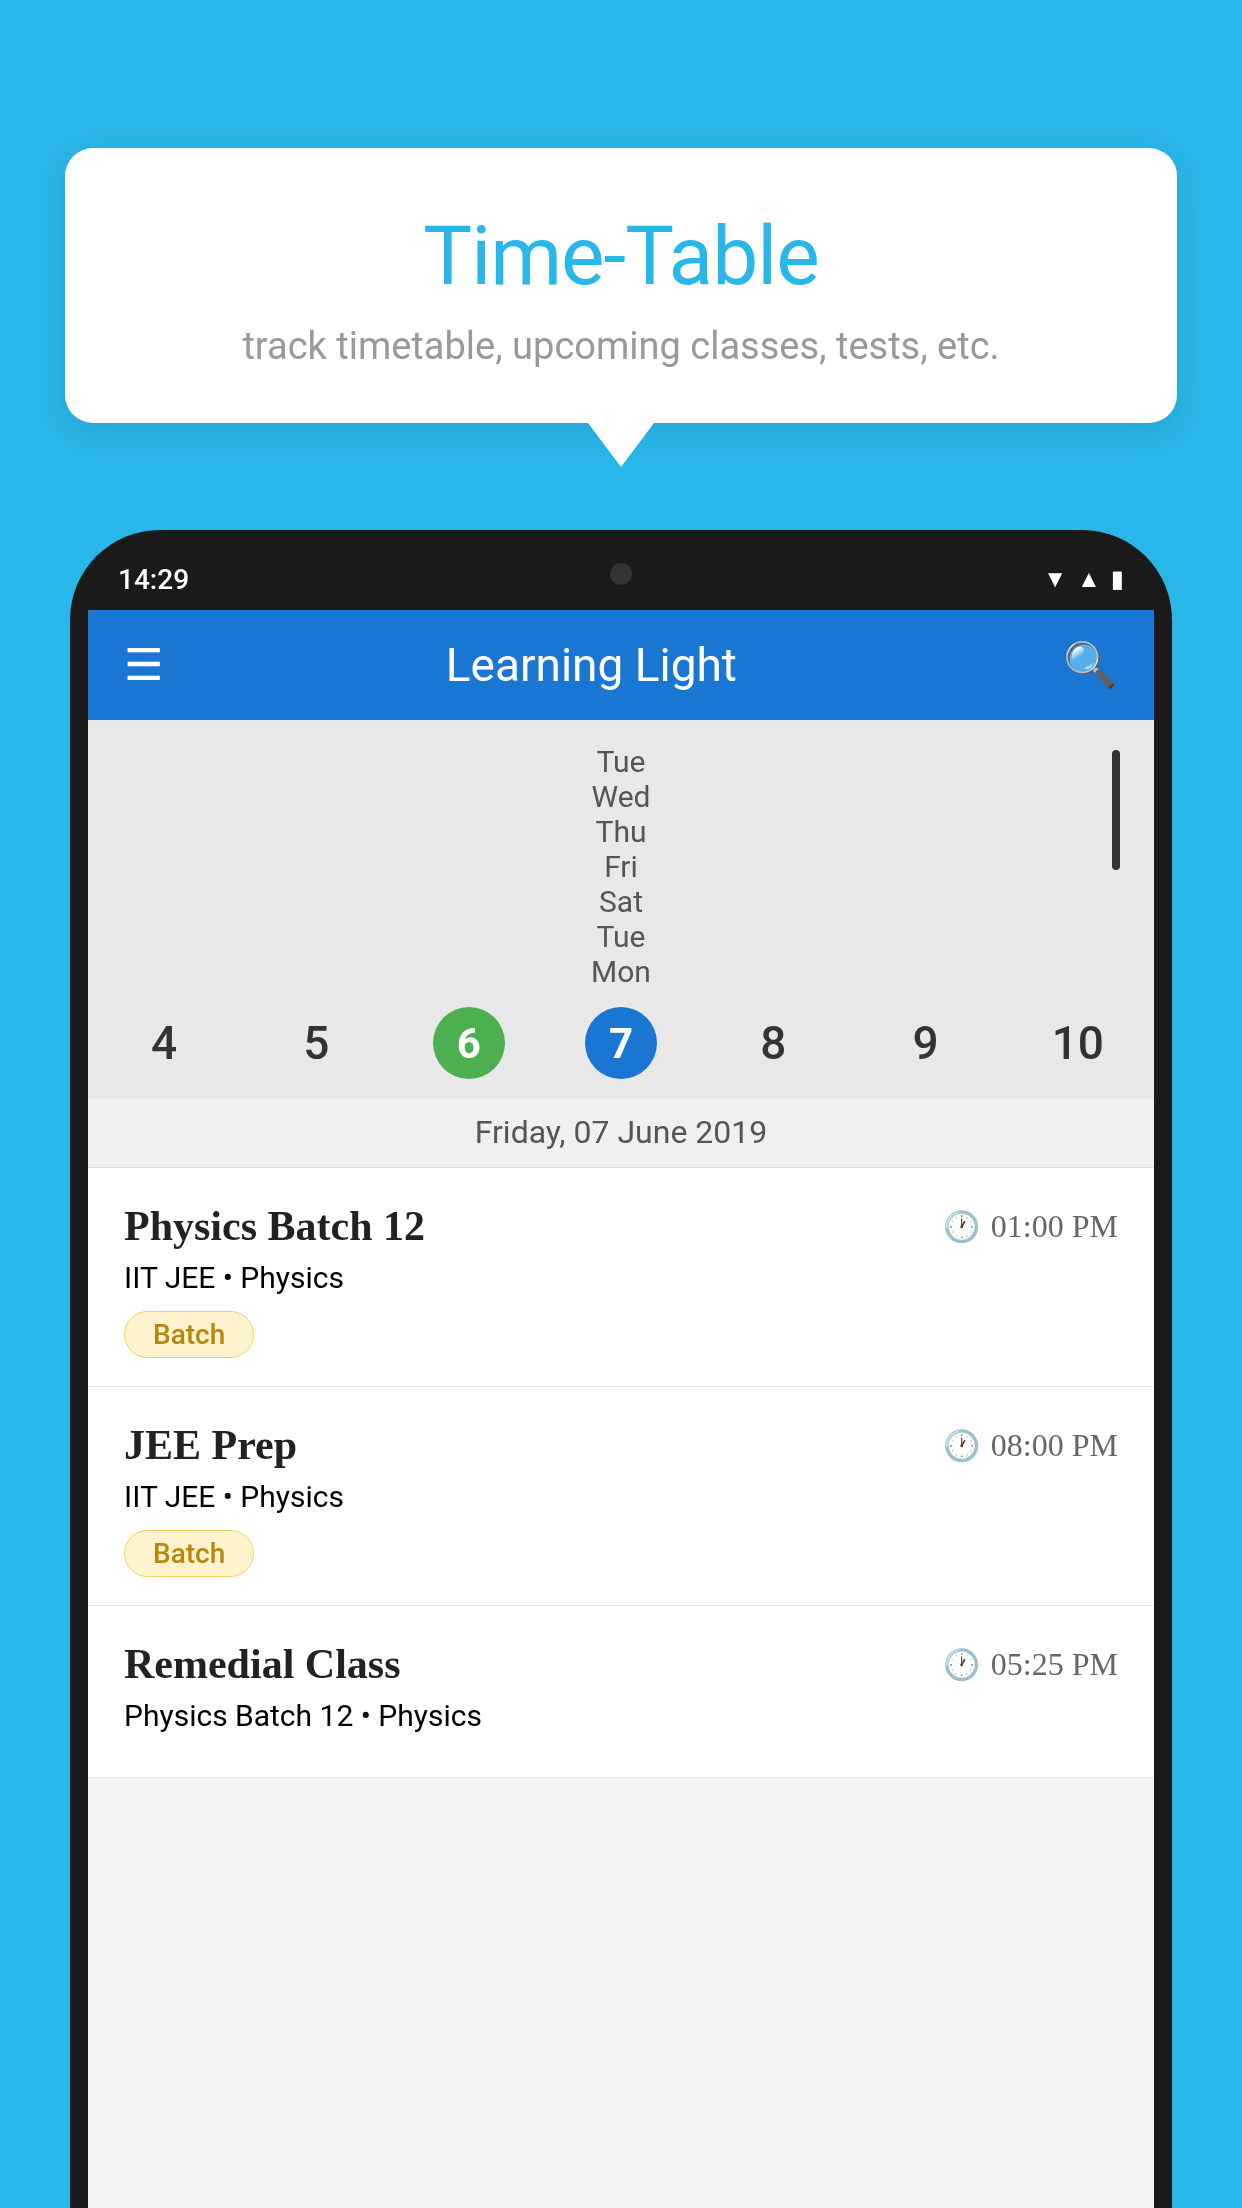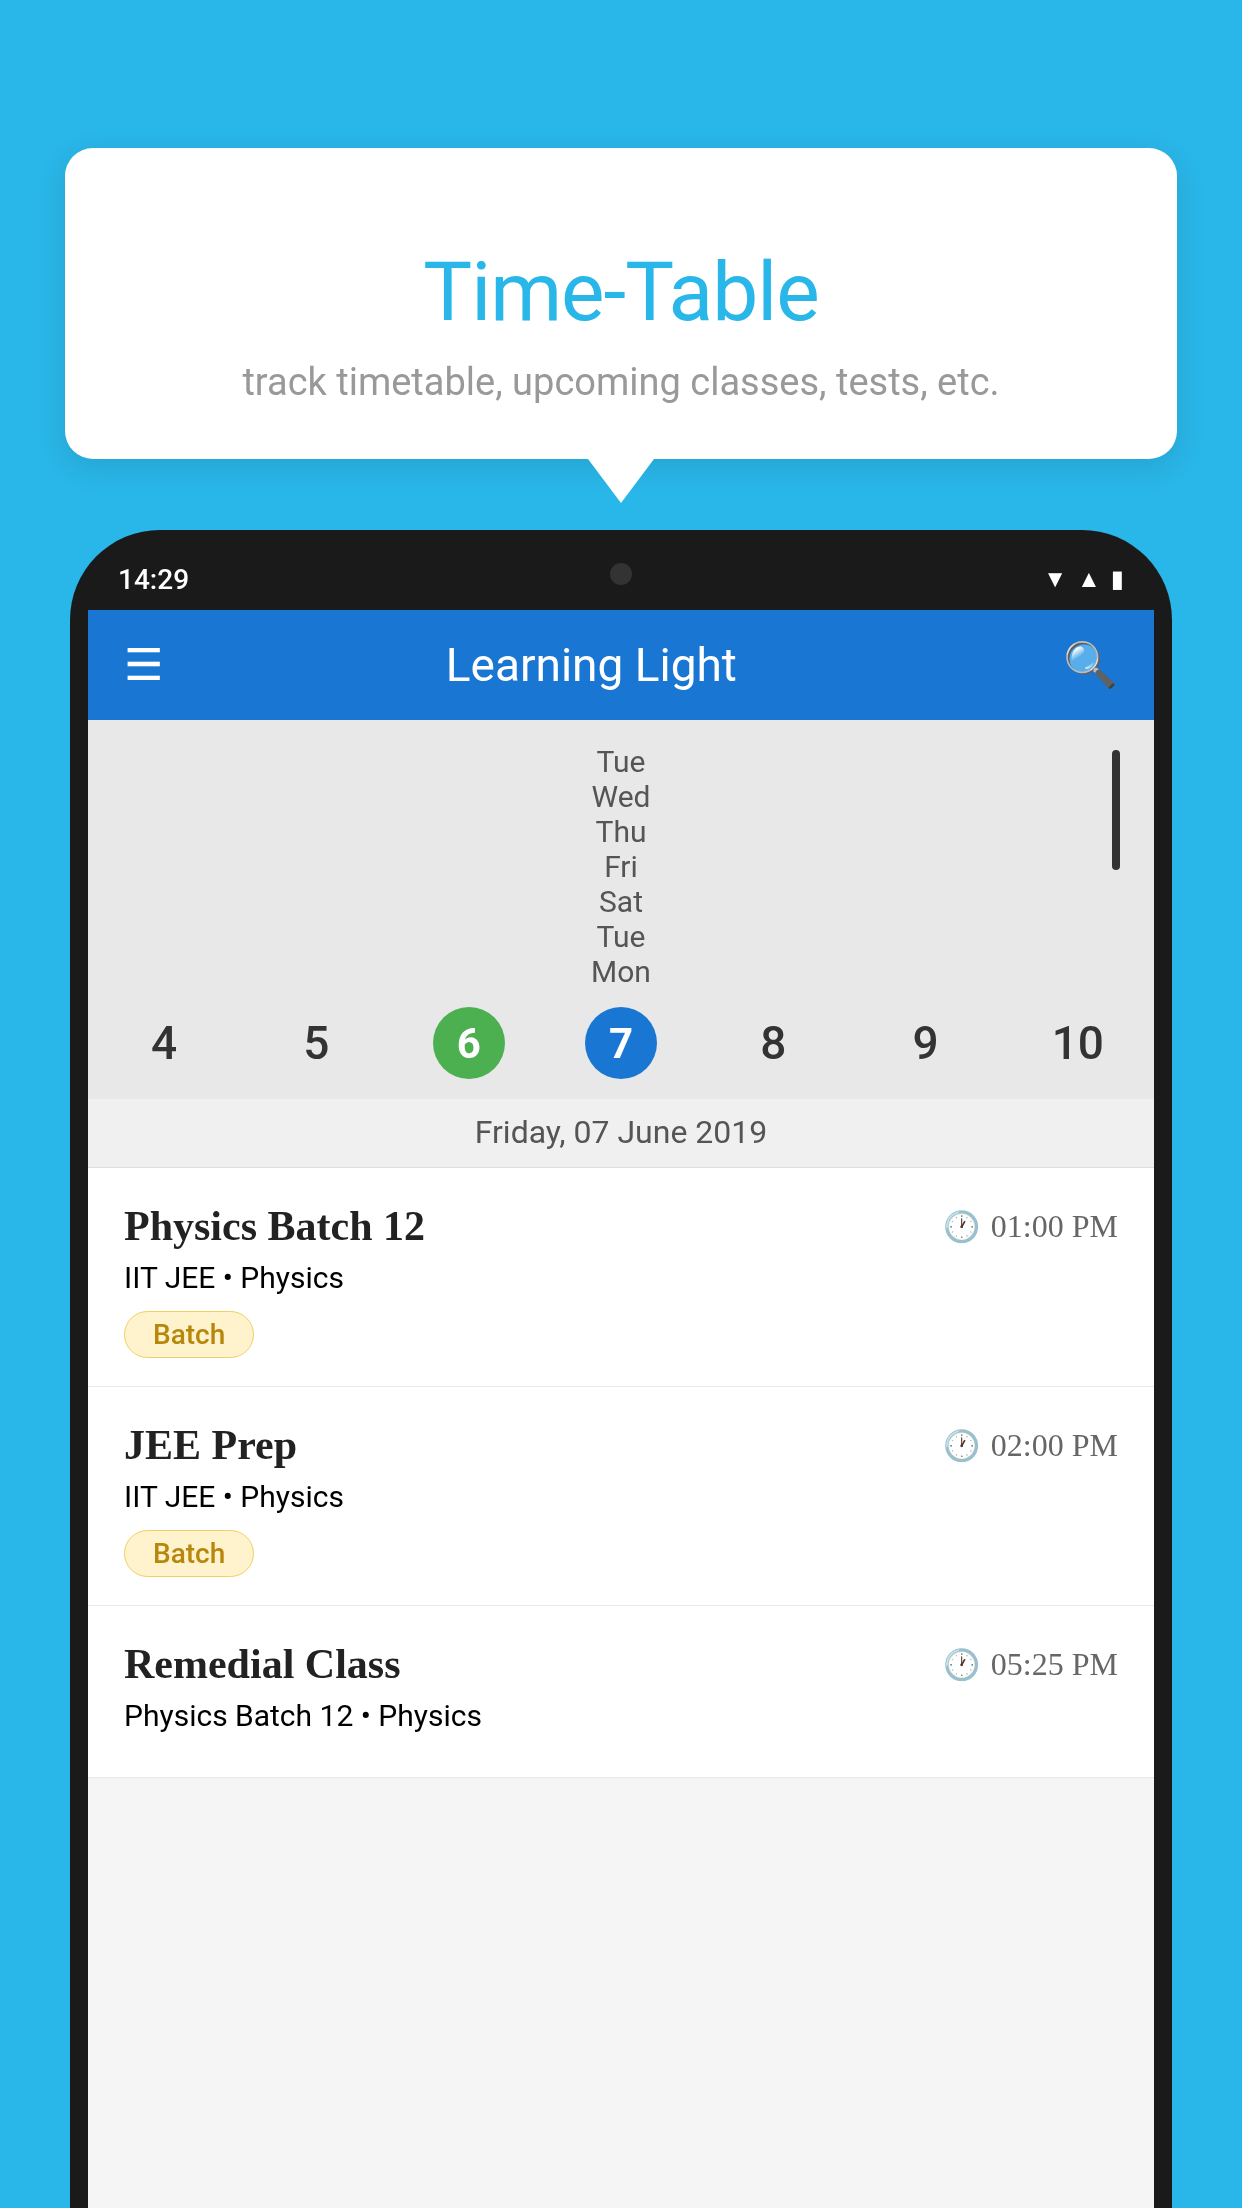--- a/index.html
+++ b/index.html
@@ -15,21 +15,21 @@
     }
 
     
     .speech-bubble {
       position: absolute;
       top: 148px;
       left: 65px;
       right: 65px;
       background: #fff;
       border-radius: 28px;
-      padding: 96px 50px 55px;
+      padding: 60px 50px 55px;
       text-align: center;
       box-shadow: 0 8px 30px rgba(0,0,0,0.10);
     }
     .speech-bubble::after {
       content: '';
       position: absolute;
       bottom: -44px;
       left: 50%;
       transform: translateX(-50%);
       width: 0;
@@ -336,21 +336,21 @@
         </div>
         <div class="item-subtitle">IIT JEE • Physics</div>
         <span class="batch-tag">Batch</span>
       </div>
 
       <div class="schedule-item">
         <div class="item-row1">
           <div class="item-title">JEE Prep</div>
           <div class="item-time">
             <span class="clock-icon">🕐</span>
-            <span>02:00 PM</span>
+            <span>08:00 PM</span>
           </div>
         </div>
         <div class="item-subtitle">IIT JEE • Physics</div>
         <span class="batch-tag">Batch</span>
       </div>
 
       <div class="schedule-item">
         <div class="item-row1">
           <div class="item-title">Remedial Class</div>
           <div class="item-time">

